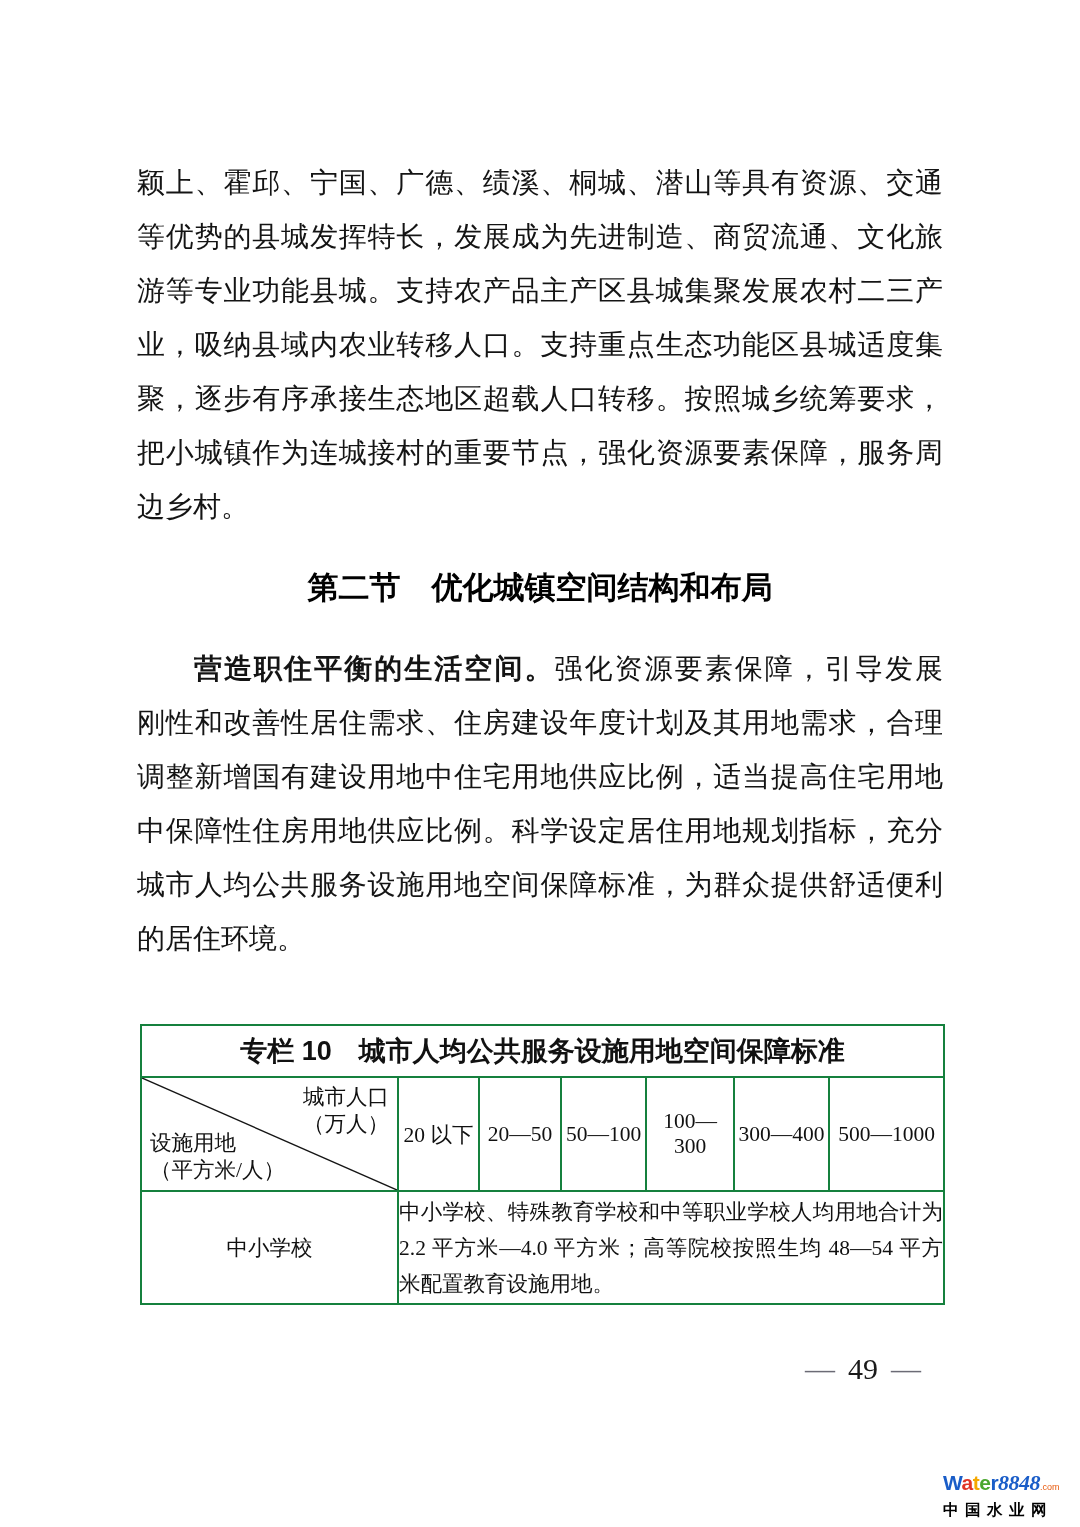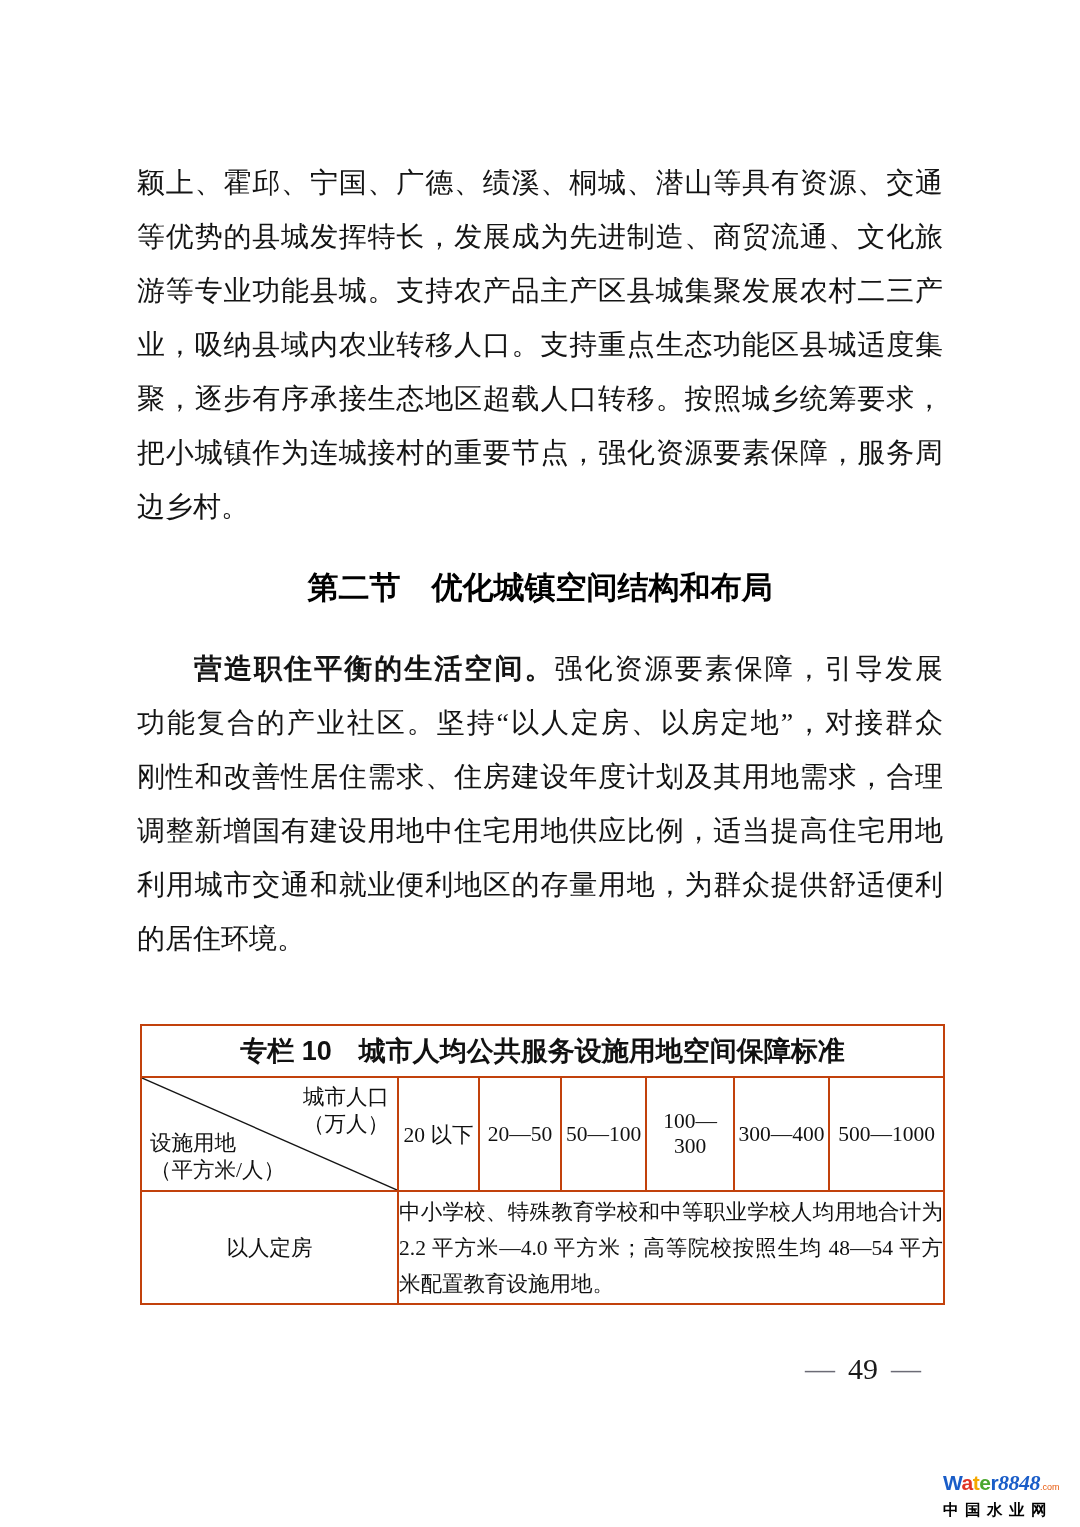--- a/index.html
+++ b/index.html
@@ -26,21 +26,21 @@
     font-family:"Liberation Sans","DejaVu Sans",sans-serif;
     font-weight:bold; font-size:31px; line-height:44px; color:#000;
   }
 
   
   .std-table {
     position:absolute; left:140px; top:1024px; width:803px;
     border-collapse:collapse; table-layout:fixed;
     font-size:21.5px; color:#111;
   }
-  .std-table td { border:2px solid #c2410c; padding:0; }
+  .std-table td { border:2px solid #15803d; padding:0; }
   .std-table .title-cell {
     height:50px; text-align:center; vertical-align:middle;
     font-family:"Liberation Sans","DejaVu Sans",sans-serif;
     font-weight:bold; font-size:27px; border-bottom-width:2px;
   }
   .std-table .hdr-cell {
     height:112px; text-align:center; vertical-align:middle;
     padding:0 2px;
   }
   .corner-cell { position:relative; vertical-align:top; }
@@ -97,24 +97,24 @@
     <div class="tline">业，吸纳县域内农业转移人口。支持重点生态功能区县城适度集</div>
     <div class="tline">聚，逐步有序承接生态地区超载人口转移。按照城乡统筹要求，</div>
     <div class="tline">把小城镇作为连城接村的重要节点，强化资源要素保障，服务周</div>
     <div class="tline short">边乡村。</div>
   </div>
 
   <div class="section-heading">第二节　优化城镇空间结构和布局</div>
 
   <div class="para" style="top:642px;">
     <div class="tline indent2"><span class="lead">营造职住平衡的生活空间。</span><span>强化资源要素保障，引导发展</span></div>
-    <div class="tline">功能复合的产业社区。坚持“以人定房、以房定地”，对接群众</div>
     <div class="tline">刚性和改善性居住需求、住房建设年度计划及其用地需求，合理</div>
     <div class="tline">调整新增国有建设用地中住宅用地供应比例，适当提高住宅用地</div>
-    <div class="tline">利用城市交通和就业便利地区的存量用地，为群众提供舒适便利</div>
+    <div class="tline">中保障性住房用地供应比例。科学设定居住用地规划指标，充分</div>
+    <div class="tline">城市人均公共服务设施用地空间保障标准，为群众提供舒适便利</div>
     <div class="tline short">的居住环境。</div>
   </div>
 
   <table class="std-table">
     <colgroup>
       <col style="width:257px">
       <col style="width:81px">
       <col style="width:82px">
       <col style="width:85px">
       <col style="width:88px">
@@ -140,21 +140,21 @@
           </div>
         </td>
         <td class="hdr-cell">20 以下</td>
         <td class="hdr-cell">20—50</td>
         <td class="hdr-cell">50—100</td>
         <td class="hdr-cell">100—300</td>
         <td class="hdr-cell">300—400</td>
         <td class="hdr-cell">500—1000</td>
       </tr>
       <tr>
-        <td class="label-cell" style="height:111px;">以人定房</td>
+        <td class="label-cell" style="height:111px;">中小学校</td>
         <td class="value-cell" colspan="6">中小学校、特殊教育学校和中等职业学校人均用地合计为 2.2 平方米—4.0 平方米；高等院校按照生均 48—54 平方米配置教育设施用地。</td>
       </tr>
     </tbody>
   </table>
 
   <div class="page-number"><span class="dash">—</span><span>49</span><span class="dash">—</span></div>
 
   <div class="watermark">
     <div class="wm-brand"><span class="wm-c0">W</span><span class="wm-c1">a</span><span class="wm-c2">t</span><span class="wm-c3">e</span><span class="wm-c4">r</span><span class="wm-num">8848</span><span class="wm-tld">.com</span></div>
     <div class="wm-subtitle">中国水业网</div>

